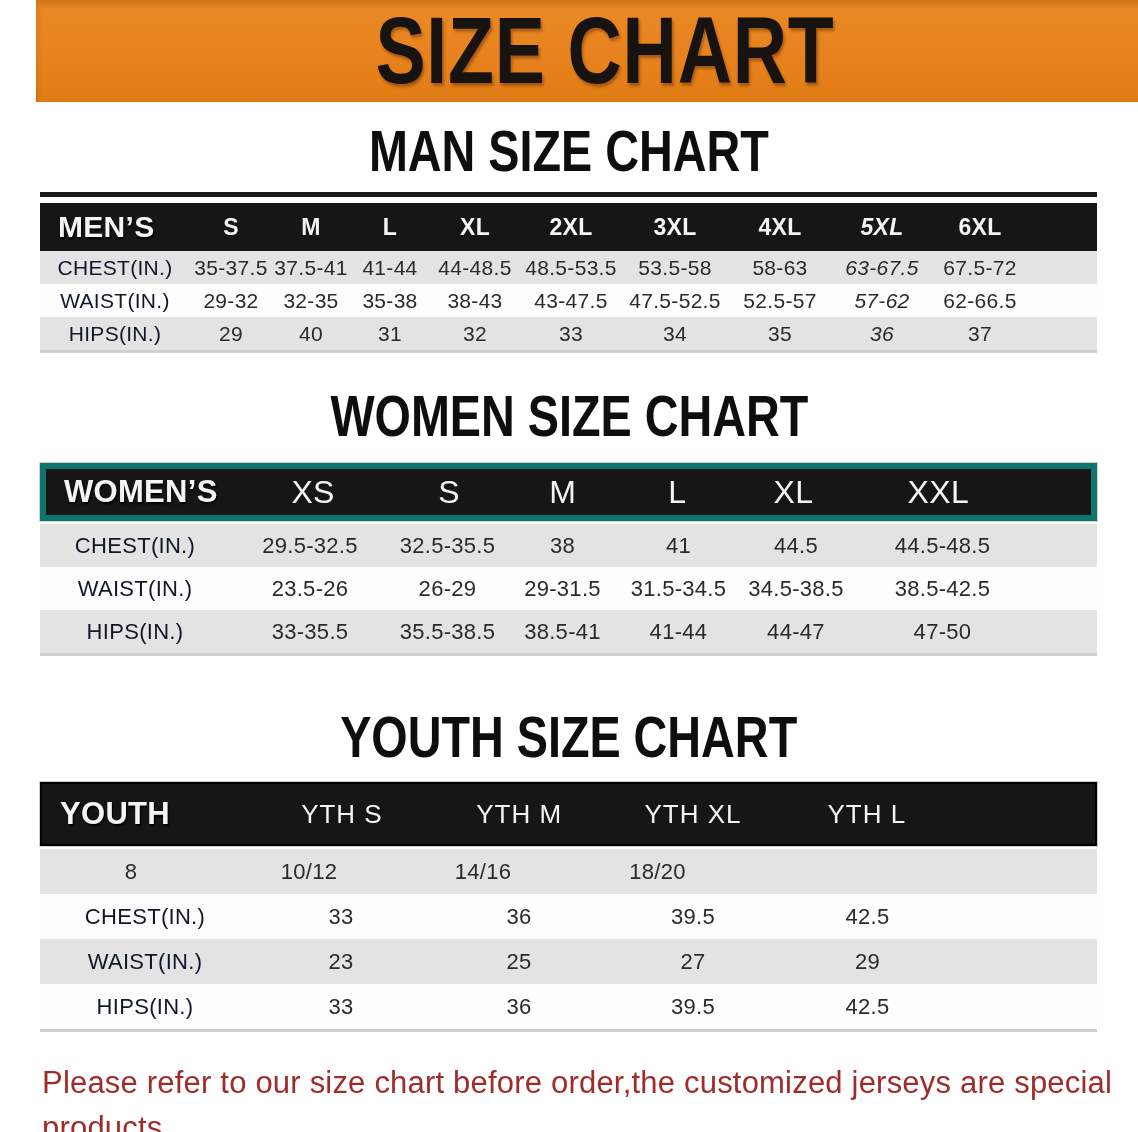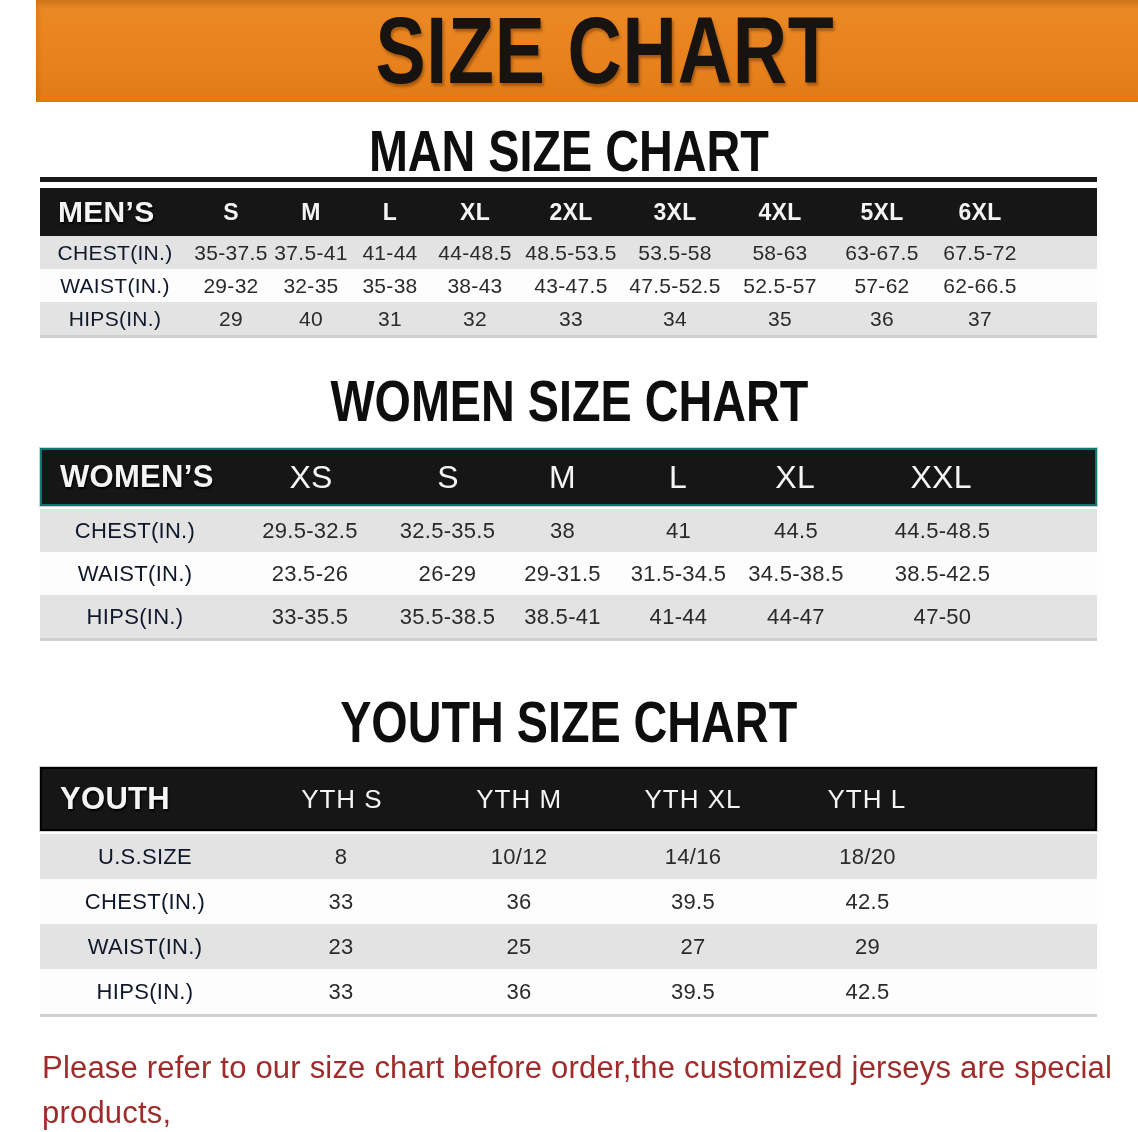--- a/index.html
+++ b/index.html
@@ -31,26 +31,26 @@
 
   .band { background:#161616; color:#fff; }
   .band .cell { color:#f4f4f4; }
   .band .lbl { justify-content:flex-start; padding-left:18px; font-weight:700;
     text-shadow:1px 2px 2px #000; }
 
   .even { background:#e3e3e3; }
   .odd  { background:#fdfdfd; }
   .rlbl { font-weight:400; color:#0f172a; }
 
-  .men   { margin-top:1px; }
+  .men   { margin-top:16px; }
   .women { margin-top:22px; }
   .youth { margin-top:20px; }
 
   .men   .band { height:48px; }
-  .women .band { height:58px; border:2px solid #0f766e; box-shadow:0 0 0 1px #cfcfcf; margin-bottom:3px; }
+  .women .band { height:58px; border:6px solid #0f766e; box-shadow:0 0 0 1px #cfcfcf; margin-bottom:3px; }
   .youth .band { height:64px; border:2px solid #000; box-shadow:0 0 0 1px #cfcfcf; margin-bottom:3px; }
 
   .men   .row:not(.band) { height:33px; }
   .women .row:not(.band) { height:43px; }
   .youth .row:not(.band) { height:45px; }
 
   .men   .band .lbl { font-size:30px; }
   .women .band .lbl { font-size:31px; }
   .youth .band .lbl { font-size:31px; }
   .men   .band .cell:not(.lbl) { font-size:23px; font-weight:600; }
@@ -60,21 +60,21 @@
   .men   .row:not(.band) .cell { font-size:21px; }
   .women .row:not(.band) .cell { font-size:22px; }
   .youth .row:not(.band) .cell { font-size:22px; }
   .men   .rlbl { font-size:20px; }
   .women .rlbl { font-size:21px; }
   .youth .rlbl { font-size:21px; }
 
   
   .men .c0{width:150px;} .men .c1{width:82px;} .men .c2{width:78px;} .men .c3{width:80px;}
   .men .c4{width:90px;} .men .c5{width:102px;} .men .c6{width:106px;} .men .c7{width:104px;}
-  .men .c8{width:100px;} .men .c9{width:96px;} .men .sp{width:69px;}
+  .men .c8{width:100px;font-style:italic;} .men .c9{width:96px;} .men .sp{width:69px;}
 
   .women .c0{width:190px;} .women .c1{width:160px;} .women .c2{width:115px;}
   .women .c3{width:115px;} .women .c4{width:117px;} .women .c5{width:118px;}
   .women .c6{width:175px;} .women .sp{width:67px;}
 
   .youth .c0{width:210px;} .youth .c1{width:182px;} .youth .c2{width:174px;}
   .youth .c3{width:174px;} .youth .c4{width:175px;} .youth .sp{width:142px;}
 
   
   .footer { margin:28px 20px 0 42px; color:#9f2b2b; font-size:31px; line-height:45px;
@@ -198,21 +198,20 @@
 <div class="sizetable youth">
     <div class="row band">
       <div class="cell c0 lbl">YOUTH</div>
       <div class="cell c1">YTH S</div>
       <div class="cell c2">YTH M</div>
       <div class="cell c4">YTH XL</div>
       <div class="cell c3">YTH L</div>
       <div class="cell sp"></div>
     </div>
     <div class="row even">
-      <div class="cell c0 rlbl">U.S.SIZE</div>
       <div class="cell c1">8</div>
       <div class="cell c2">10/12</div>
       <div class="cell c3">14/16</div>
       <div class="cell c4">18/20</div>
       <div class="cell sp"></div>
     </div>
     <div class="row odd">
       <div class="cell c0 rlbl">CHEST(IN.)</div>
       <div class="cell c1">33</div>
       <div class="cell c2">36</div>

